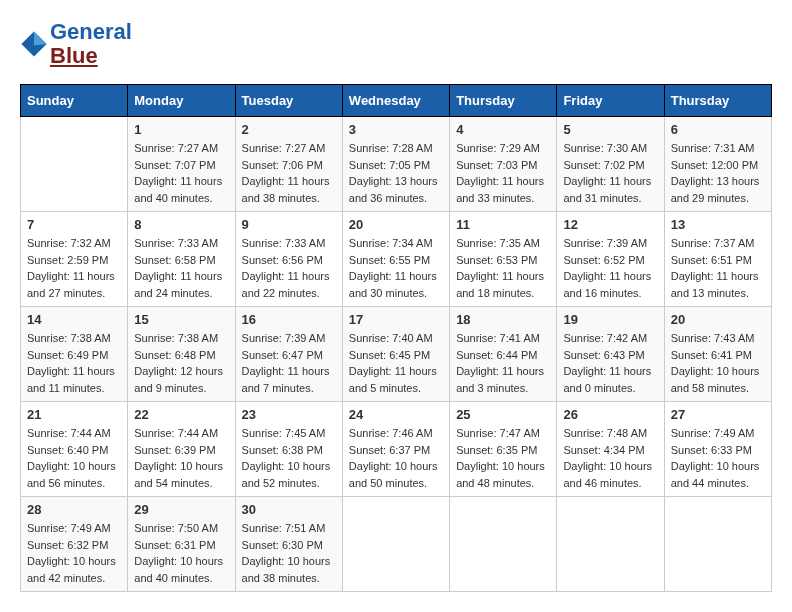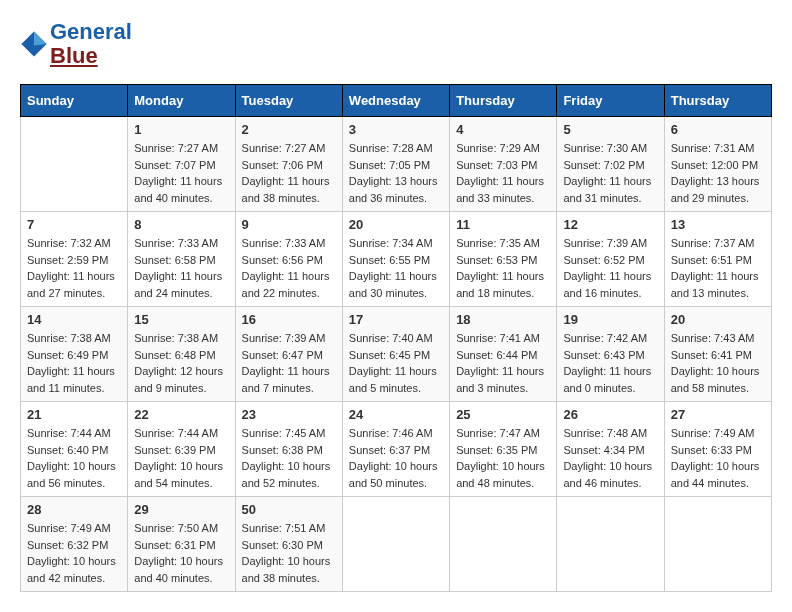--- a/index.html
+++ b/index.html
@@ -357,21 +357,21 @@
       </td>
         <td>
         <span class="day-num">29</span>
         <div class="day-detail">
           <span>Sunrise: 7:50 AM</span><br>
           <span>Sunset: 6:31 PM</span><br>
           <span>Daylight: 10 hours and 40 minutes.</span>
         </div>
       </td>
         <td>
-        <span class="day-num">50</span>
+        <span class="day-num">30</span>
         <div class="day-detail">
           <span>Sunrise: 7:51 AM</span><br>
           <span>Sunset: 6:30 PM</span><br>
           <span>Daylight: 10 hours and 38 minutes.</span>
         </div>
       </td>
         <td class="empty-cell"></td>
         <td class="empty-cell"></td>
         <td class="empty-cell"></td>
         <td class="empty-cell"></td>

